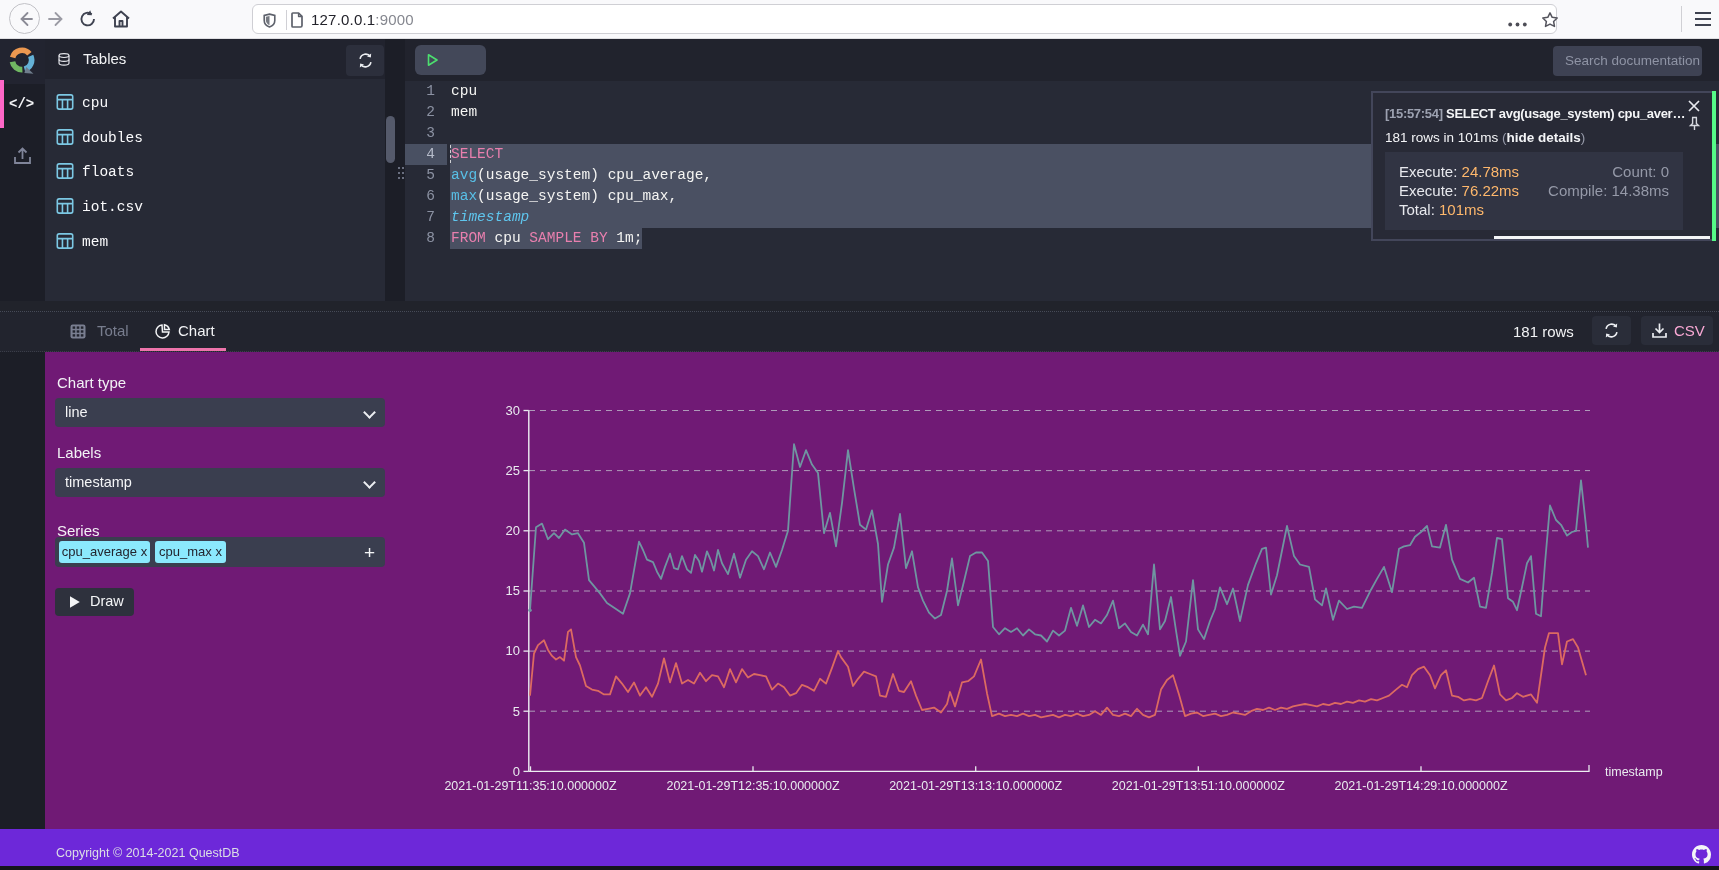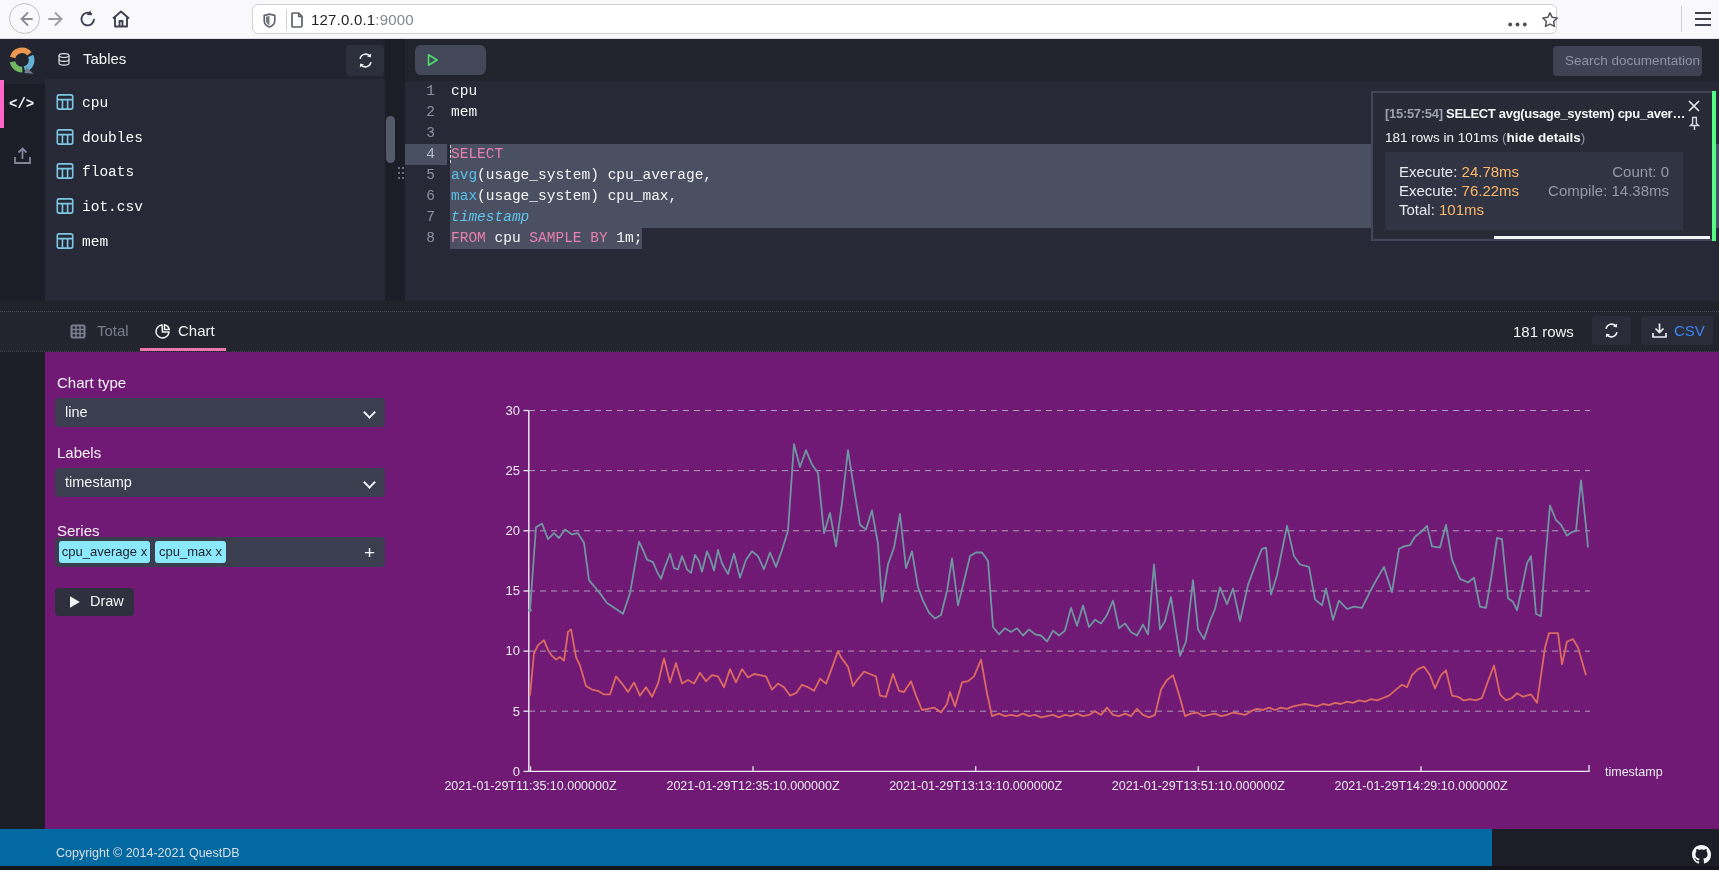--- a/index.html
+++ b/index.html
@@ -57,21 +57,21 @@
 .rowsinfo { position:absolute; top:11px; color:#f2f3f5; font-size:15px; }
 .rbtn { position:absolute; top:3px; height:33px; background:#2a2d39; border-radius:4px; }
 
 #bottom { position:absolute; left:45px; top:313px; width:1689px; height:477px; background:#701a75; }
 #bottom .lbl { position:absolute; left:12px; color:#f2f3f5; font-size:15px; font-weight:bold;}
 .dd { position:absolute; left:10px; width:330px; height:29px; background:#3a3e4f; border-radius:4px; color:#f4f5f7; font-size:14.5px; line-height:29px; padding-left:10px; }
 .chev { position:absolute; right:11px; top:10px; width:9px; height:9px; border-right:2px solid #eceef2; border-bottom:2px solid #eceef2; transform:rotate(45deg); }
 .tag { position:absolute; top:4px; height:22px; background:#8be9fd; border-radius:3px; color:#23252f; font-size:13px; line-height:22px; text-align:center; }
 #drawbtn { position:absolute; left:10px; top:236px; width:79px; height:28px; background:#2e313d; border-radius:4px; color:#f4f5f7; font-size:14.5px; }
 
-#footer { position:absolute; left:0; top:829px; width:1492px; height:37px; background:#0369a1; }
+#footer { position:absolute; left:0; top:829px; width:1719px; height:37px; background:#6d28d9; }
 #footer .cp { position:absolute; left:56px; top:17px; font-size:12.5px; color:#dcdee5; }
 #pagebot { position:absolute; left:0; top:866px; width:1719px; height:4px; background:#14151c; }
 svg { display:block; }
 </style>
 </head>
 <body>
 <div id="stage">
 
 <div id="chrome">
   <div class="circbtn" style="left:9px;"></div>
@@ -285,21 +285,21 @@
             <path d="M14.2 1.6 L13.8 5.6 L10.0 4.4 Z" fill="#eceef2"></path>
             <path d="M13.9 10.2 A5.7 5.7 0 0 1 3.6 12.4" stroke="#eceef2" stroke-width="1.6" fill="none"></path>
             <path d="M2.8 15.4 L3.2 11.4 L7.0 12.6 Z" fill="#eceef2"></path>
           </svg>
         </div>
     <div class="rbtn" style="left:1641px;top:4px;width:72px;height:29px;">
       <svg class="abs" style="left:10px;top:6px;" width="17" height="17" viewBox="0 0 17 17">
             <path d="M8.5 1.5 L8.5 10 M4.5 6.5 L8.5 10.5 L12.5 6.5" stroke="#eceef2" stroke-width="1.7" fill="none"></path>
             <path d="M2 11 L2 15 L15 15 L15 11" stroke="#eceef2" stroke-width="1.7" fill="none"></path>
           </svg>
-      <div class="abs" style="left:33px;top:6px;color:#3b82f6;font-size:15px;">CSV</div>
+      <div class="abs" style="left:33px;top:6px;color:#f9a8d4;font-size:15px;">CSV</div>
     </div>
   </div>
 
   <div id="bottom">
     <div class="lbl" style="top:22px;font-weight:normal;">Chart type</div>
     <div class="dd" style="top:46px;">line<div class="chev"></div></div>
     <div class="lbl" style="top:92px;font-weight:normal;">Labels</div>
     <div class="dd" style="top:116px;">timestamp<div class="chev"></div></div>
     <div class="lbl" style="top:170px;font-weight:normal;">Series</div>
     <div class="dd" style="top:185px;height:30px;padding-left:0;">

